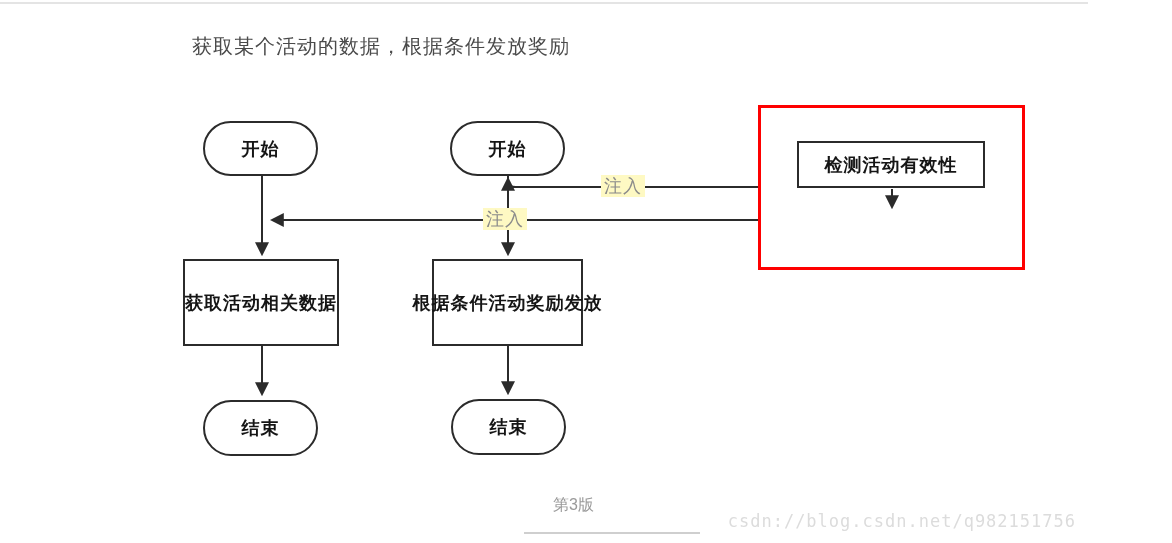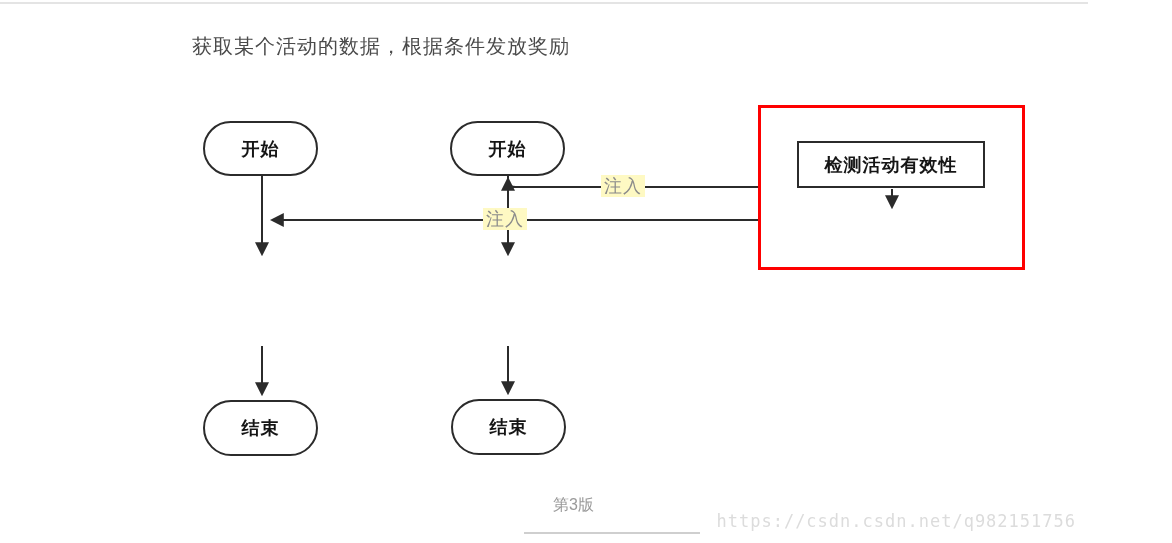--- a/index.html
+++ b/index.html
@@ -119,36 +119,42 @@
       <path d="M508 346 V 391" marker-end="url(#arrow)"></path>
       <path d="M758 187 L 516 187 Q 508 187 508 181" marker-end="url(#arrow)"></path>
       <path d="M758 220 H 274" marker-end="url(#arrow)"></path>
       <path d="M892 189 V 205" marker-end="url(#arrow)"></path>
     </g>
   </svg>
 
   <div class="node stadium" style="left:203px; top:121px; width:115px; height:55px;">
     <span>开始</span>
   </div>
+  <div class="node" style="left:183px; top:259px; width:156px; height:87px;">
+    <span>获取活动相关数据</span>
+  </div>
   <div class="node stadium" style="left:203px; top:400px; width:115px; height:56px;">
     <span>结束</span>
   </div>
 
   <div class="node stadium" style="left:450px; top:121px; width:115px; height:55px;">
     <span>开始</span>
+  </div>
+  <div class="node" style="left:432px; top:259px; width:151px; height:87px;">
+    <span>根据条件活动奖励发放</span>
   </div>
   <div class="node stadium" style="left:451px; top:399px; width:115px; height:56px;">
     <span>结束</span>
   </div>
 
   <div class="red-frame"></div>
   <div class="node" style="left:797px; top:141px; width:188px; height:47px;">
     <span>检测活动有效性</span>
   </div>
 
   <div class="inject-label" style="left:601px; top:175px;">注入</div>
   <div class="inject-label" style="left:483px; top:208px;">注入</div>
 
   <div class="version-label">第3版</div>
   <div class="footer-divider"></div>
-  <div class="watermark">https://csdn.csdn.net/q982151756</div>
+  <div class="watermark">csdn://blog.csdn.net/q982151756</div>
 
 </div>
 
 </body></html>

